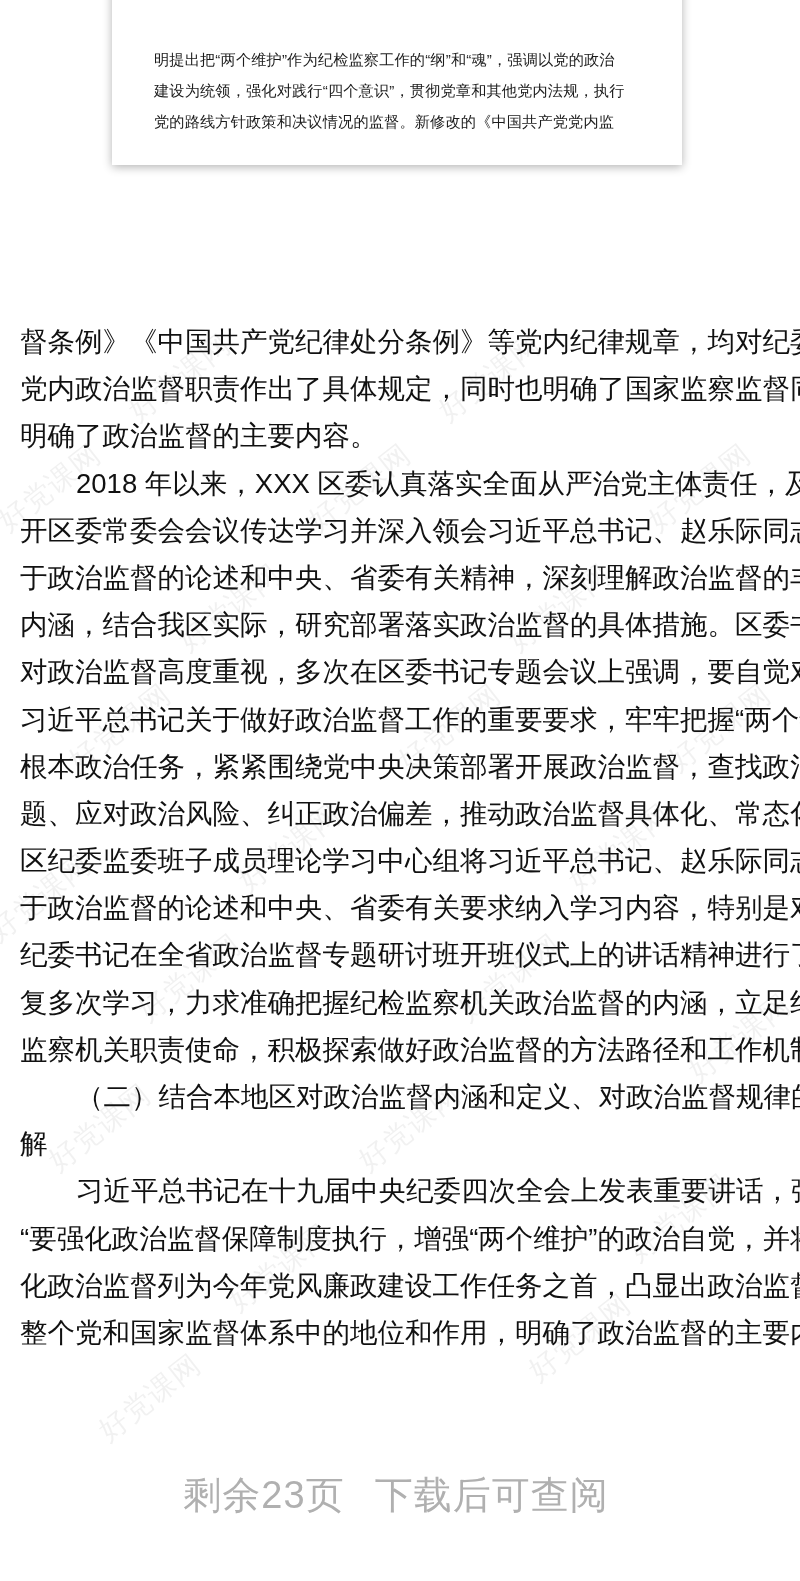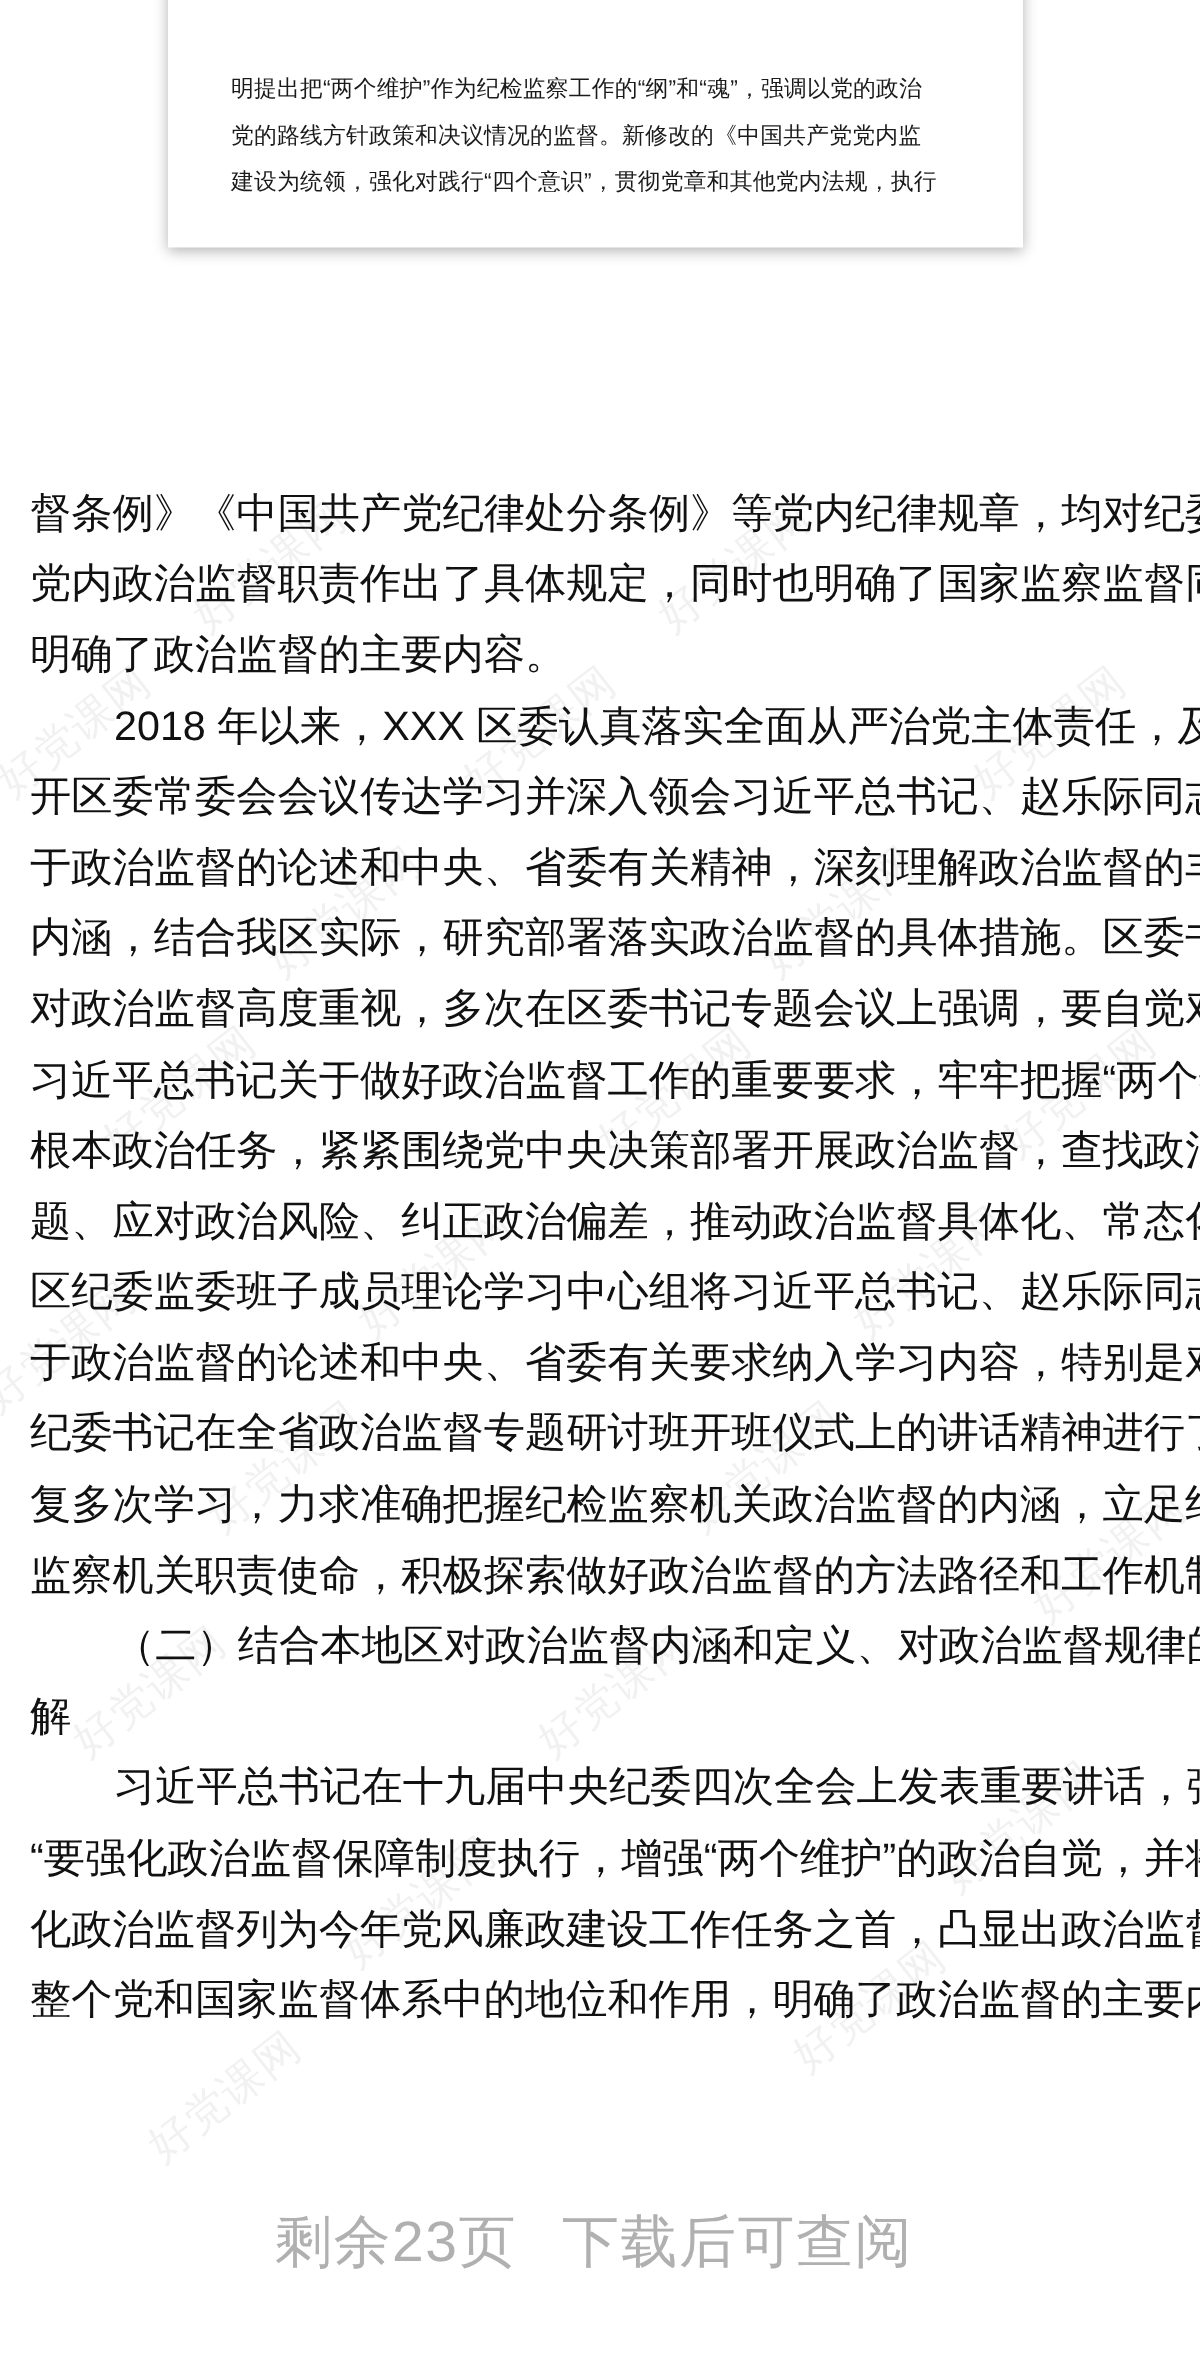--- a/index.html
+++ b/index.html
@@ -110,22 +110,22 @@
   }
   .footer-note .seg { display: inline-block; }
   .footer-note .seg + .seg { margin-left: 30px; }
 </style>
 </head>
 <body>
 
 <div class="page-card">
   <div class="page-card-inner">
     <div class="card-line">明提出把“两个维护”作为纪检监察工作的“纲”和“魂”，强调以党的政治</div>
+    <div class="card-line">建设为统领，强化对践行“四个意识”，贯彻党章和其他党内法规，执行</div>
     <div class="card-line">党的路线方针政策和决议情况的监督。新修改的《中国共产党党内监</div>
-    <div class="card-line">建设为统领，强化对践行“四个意识”，贯彻党章和其他党内法规，执行</div>
   </div>
 </div>
 
 <div class="doc-body">
 
   <div class="watermark-layer">
     <div class="wm" style="left:120px;  top:40px;">好党课网</div>
 
     <div class="wm" style="left:430px;  top:40px;">好党课网</div>
     <div class="wm" style="left:640px;  top:150px;">好党课网</div>

